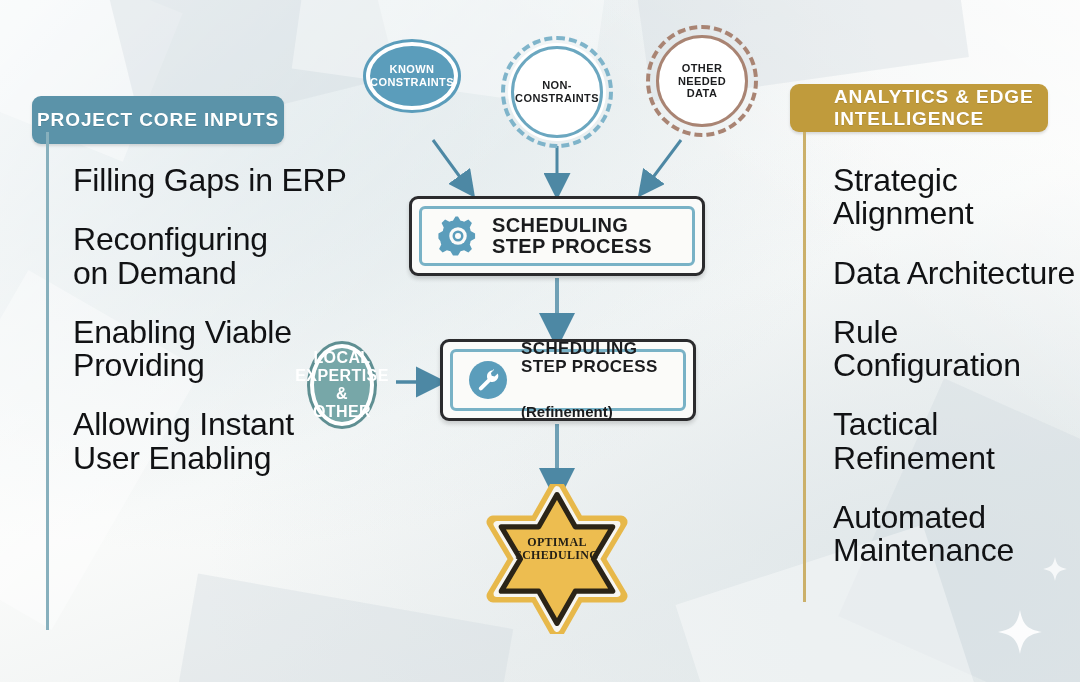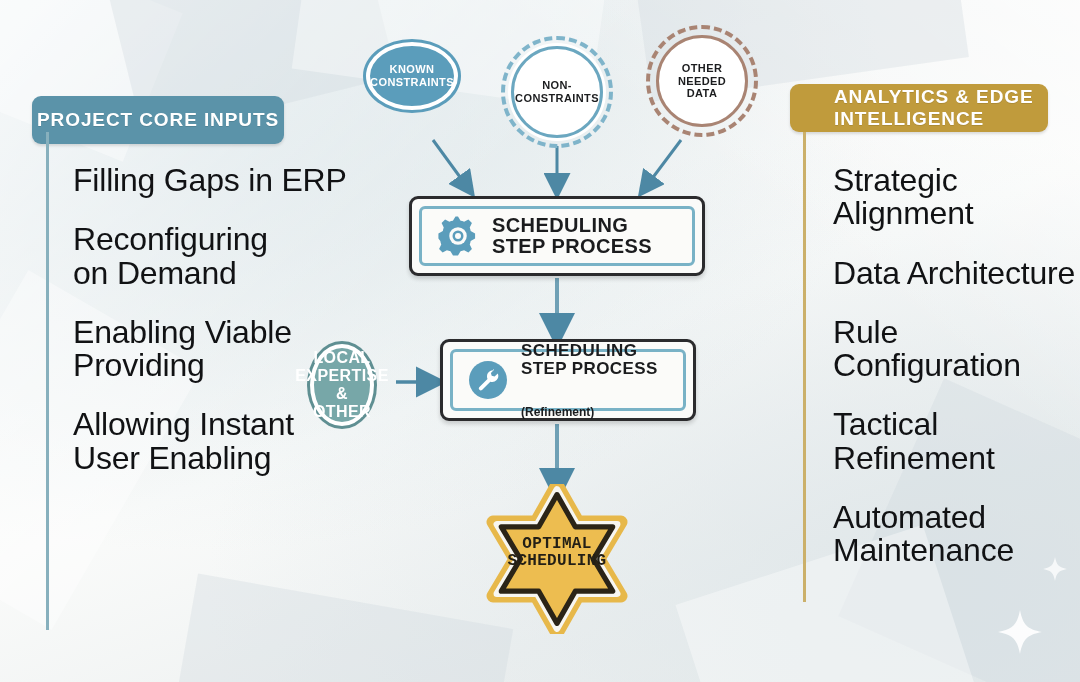--- a/index.html
+++ b/index.html
@@ -114,37 +114,37 @@
   #box1{ left:409px; top:196px; width:296px; height:80px; }
   #box2{ left:440px; top:339px; width:256px; height:82px; }
 
   .ptext{
     font-family:"Liberation Sans Narrow","Liberation Sans",sans-serif;
     font-stretch:condensed; font-weight:bold;
     color:#1b1c1e; line-height:1.06; letter-spacing:.4px;
   }
   #box1 .ptext{ font-size:20px; }
   #box2 .ptext{ font-size:17px; }
-  .psub{ font-size:12px; font-weight:bold; letter-spacing:0;margin-top:28px; }
+  .psub{ font-size:15px; font-weight:bold; letter-spacing:0;margin-top:28px; }
 
   .gear{ width:40px; height:40px; flex:0 0 40px; }
   .wrcircle{
     width:38px; height:38px; flex:0 0 38px; border-radius:50%;
     background:#5b9dbb; display:flex; align-items:center; justify-content:center;
   }
 
   
   #wires{ position:absolute; left:0; top:0; width:1080px; height:682px; }
 
   
   #star{ position:absolute; left:466px; top:484px; width:182px; height:150px; }
   #star .stxt{
     position:absolute; left:0; top:52px; width:182px; text-align:center;
-    font-family:Liberation Mono, monospace;
-    font-stretch:condensed; font-weight:bold; font-size:16px; line-height:1.08;
+    font-family:Liberation Serif, serif;
+    font-stretch:condensed; font-weight:bold; font-size:12px; line-height:1.08;
     color:#231f16; letter-spacing:.3px;
   }
   .sparkle{ position:absolute; }
 </style>
 </head>
 <body>
 
 <div id="stage">
 
   <div class="poly" style="left:-40px;  top:-30px;  width:200px; height:160px; transform:rotate(22deg);"></div>

